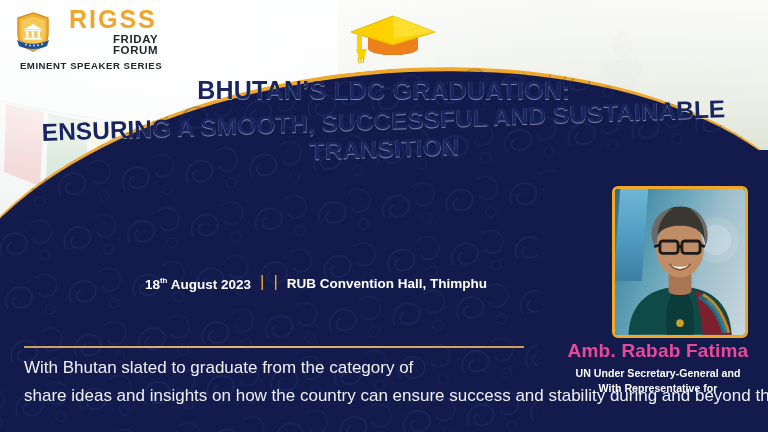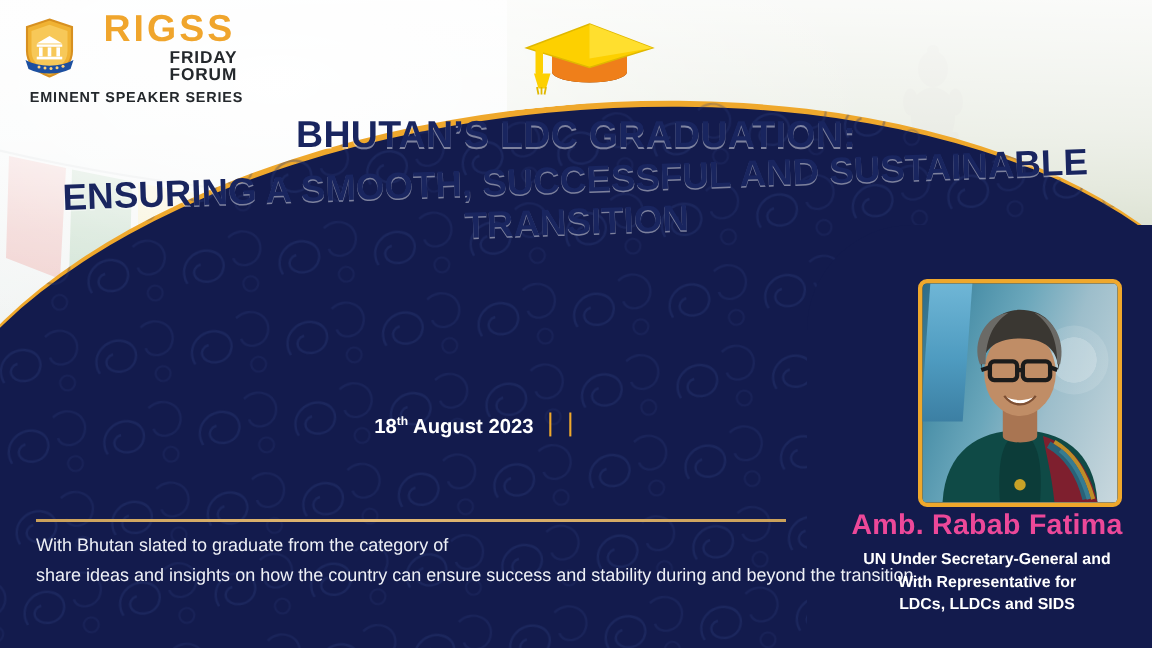--- a/index.html
+++ b/index.html
@@ -140,21 +140,21 @@
   .sep{ color:#efa82c; font-weight:normal; font-size:17px; line-height:1; position:relative; top:-1px;}
 
   
   .rule{
     position:absolute; left:24px; top:346px; width:500px; height:2px;
     background:linear-gradient(90deg,#caa05a 0%,#e2b874 45%,#caa05a 100%);
     z-index:25;
   }
   .blurb{
     position:absolute; left:24px; top:354px; width:512px;
-    color:#eef0f6; font-size:12px; line-height:1.65;
+    color:#eef0f6; font-size:17px; line-height:1.65;
     z-index:25;
   }
   .blurb div{ white-space:nowrap; }
 
   
   .portrait-frame{
     position:absolute; left:612px; top:186px; width:136px; height:152px;
     border:3px solid #efa82c; border-radius:6px;
     overflow:hidden; z-index:26;
     background:#1c3f55;
@@ -294,20 +294,21 @@
     <path d="M17 46 l1 5 M20 46 l0 5 M23 46 l-1 5" stroke="#e0b800" stroke-width="1.2" fill="none"></path>
   </svg>
 
   <div class="title1">BHUTAN’S LDC GRADUATION:</div>
   <div class="title2">ENSURING A SMOOTH, SUCCESSFUL AND SUSTAINABLE TRANSITION</div>
 
   <div class="datebar">
     <span><span>18</span><sup>th</sup><span> August 2023</span></span>
     <span class="sep">|</span>
     <span class="sep">|</span>
+    <span>RUB Convention Hall, Thimphu</span>
   </div>
 
   <div class="rule"></div>
   <div class="blurb">
     <div>With Bhutan slated to graduate from the category of</div>
     <div>share ideas and insights on how the country can ensure success and stability during and beyond the transition.</div>
   </div>
 
   <div class="portrait-frame">
     <div class="pf-bg"></div>
@@ -344,16 +345,15 @@
 
       <path d="M57 78 C63 85 73 85 79 78 C73 82 63 82 57 78 Z" fill="#ffffff"></path>
       <path d="M57 78 C63 86 73 86 79 78" stroke="#7d4f33" stroke-width="1.6" fill="none"></path>
     </svg>
   </div>
 
   <div class="sp-name">Amb. Rabab Fatima</div>
   <div class="sp-role">
     <div>UN Under Secretary-General and</div>
     <div>With Representative for</div>
-    <div>LDCs, LLDCs and SIDS</div>
   </div>
 
 </div>
 
 </body></html>

